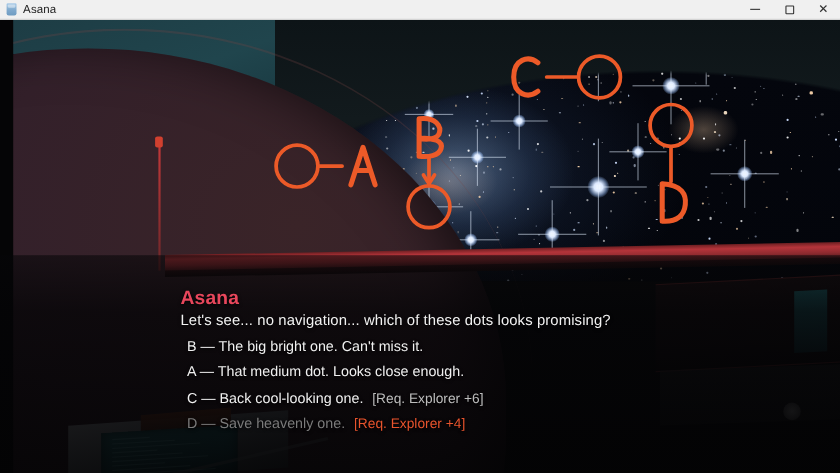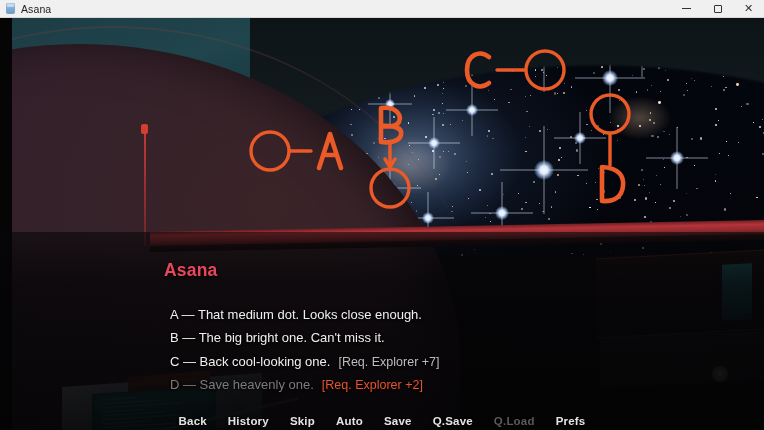--- a/index.html
+++ b/index.html
@@ -738,33 +738,24 @@
         <i style="top: 22px; width: 64px;"></i>
         <i style="top: 26px; width: 87px;"></i>
         <i style="top: 30px; width: 48px;"></i>
         <i style="top: 34px; width: 71px;"></i>
         <i style="top: 38px; width: 94px;"></i>
       </div>
     <div class="strut-a"></div>
 
     <div class="dialogue">
       <div class="speaker">Asana</div>
+      <div class="line">Let's see... no navigation... which of these dots looks promising?</div>
       <div class="choices" id="choices">
+          <div class="choice"><span>B — The big bright one. Can't miss it.</span></div>
           <div class="choice"><span>A — That medium dot. Looks close enough.</span></div>
-          <div class="choice"><span>B — The big bright one. Can't miss it.</span></div>
-          <div class="choice"><span>C — Back cool-looking one.</span><span class="req">[Req. Explorer +7]</span></div>
-          <div class="choice disabled"><span>D — Save heavenly one.</span><span class="req">[Req. Explorer +2]</span></div>
+          <div class="choice"><span>C — Back cool-looking one.</span><span class="req">[Req. Explorer +6]</span></div>
+          <div class="choice disabled"><span>D — Save heavenly one.</span><span class="req">[Req. Explorer +4]</span></div>
         </div>
     </div>
 
-    <div class="quickmenu" id="quickmenu">
-        <div class="qm-item">Back</div>
-        <div class="qm-item">History</div>
-        <div class="qm-item">Skip</div>
-        <div class="qm-item">Auto</div>
-        <div class="qm-item">Save</div>
-        <div class="qm-item">Q.Save</div>
-        <div class="qm-item disabled">Q.Load</div>
-        <div class="qm-item">Prefs</div>
-      </div>
 
   </div>
 </div>
 
 </body></html>

